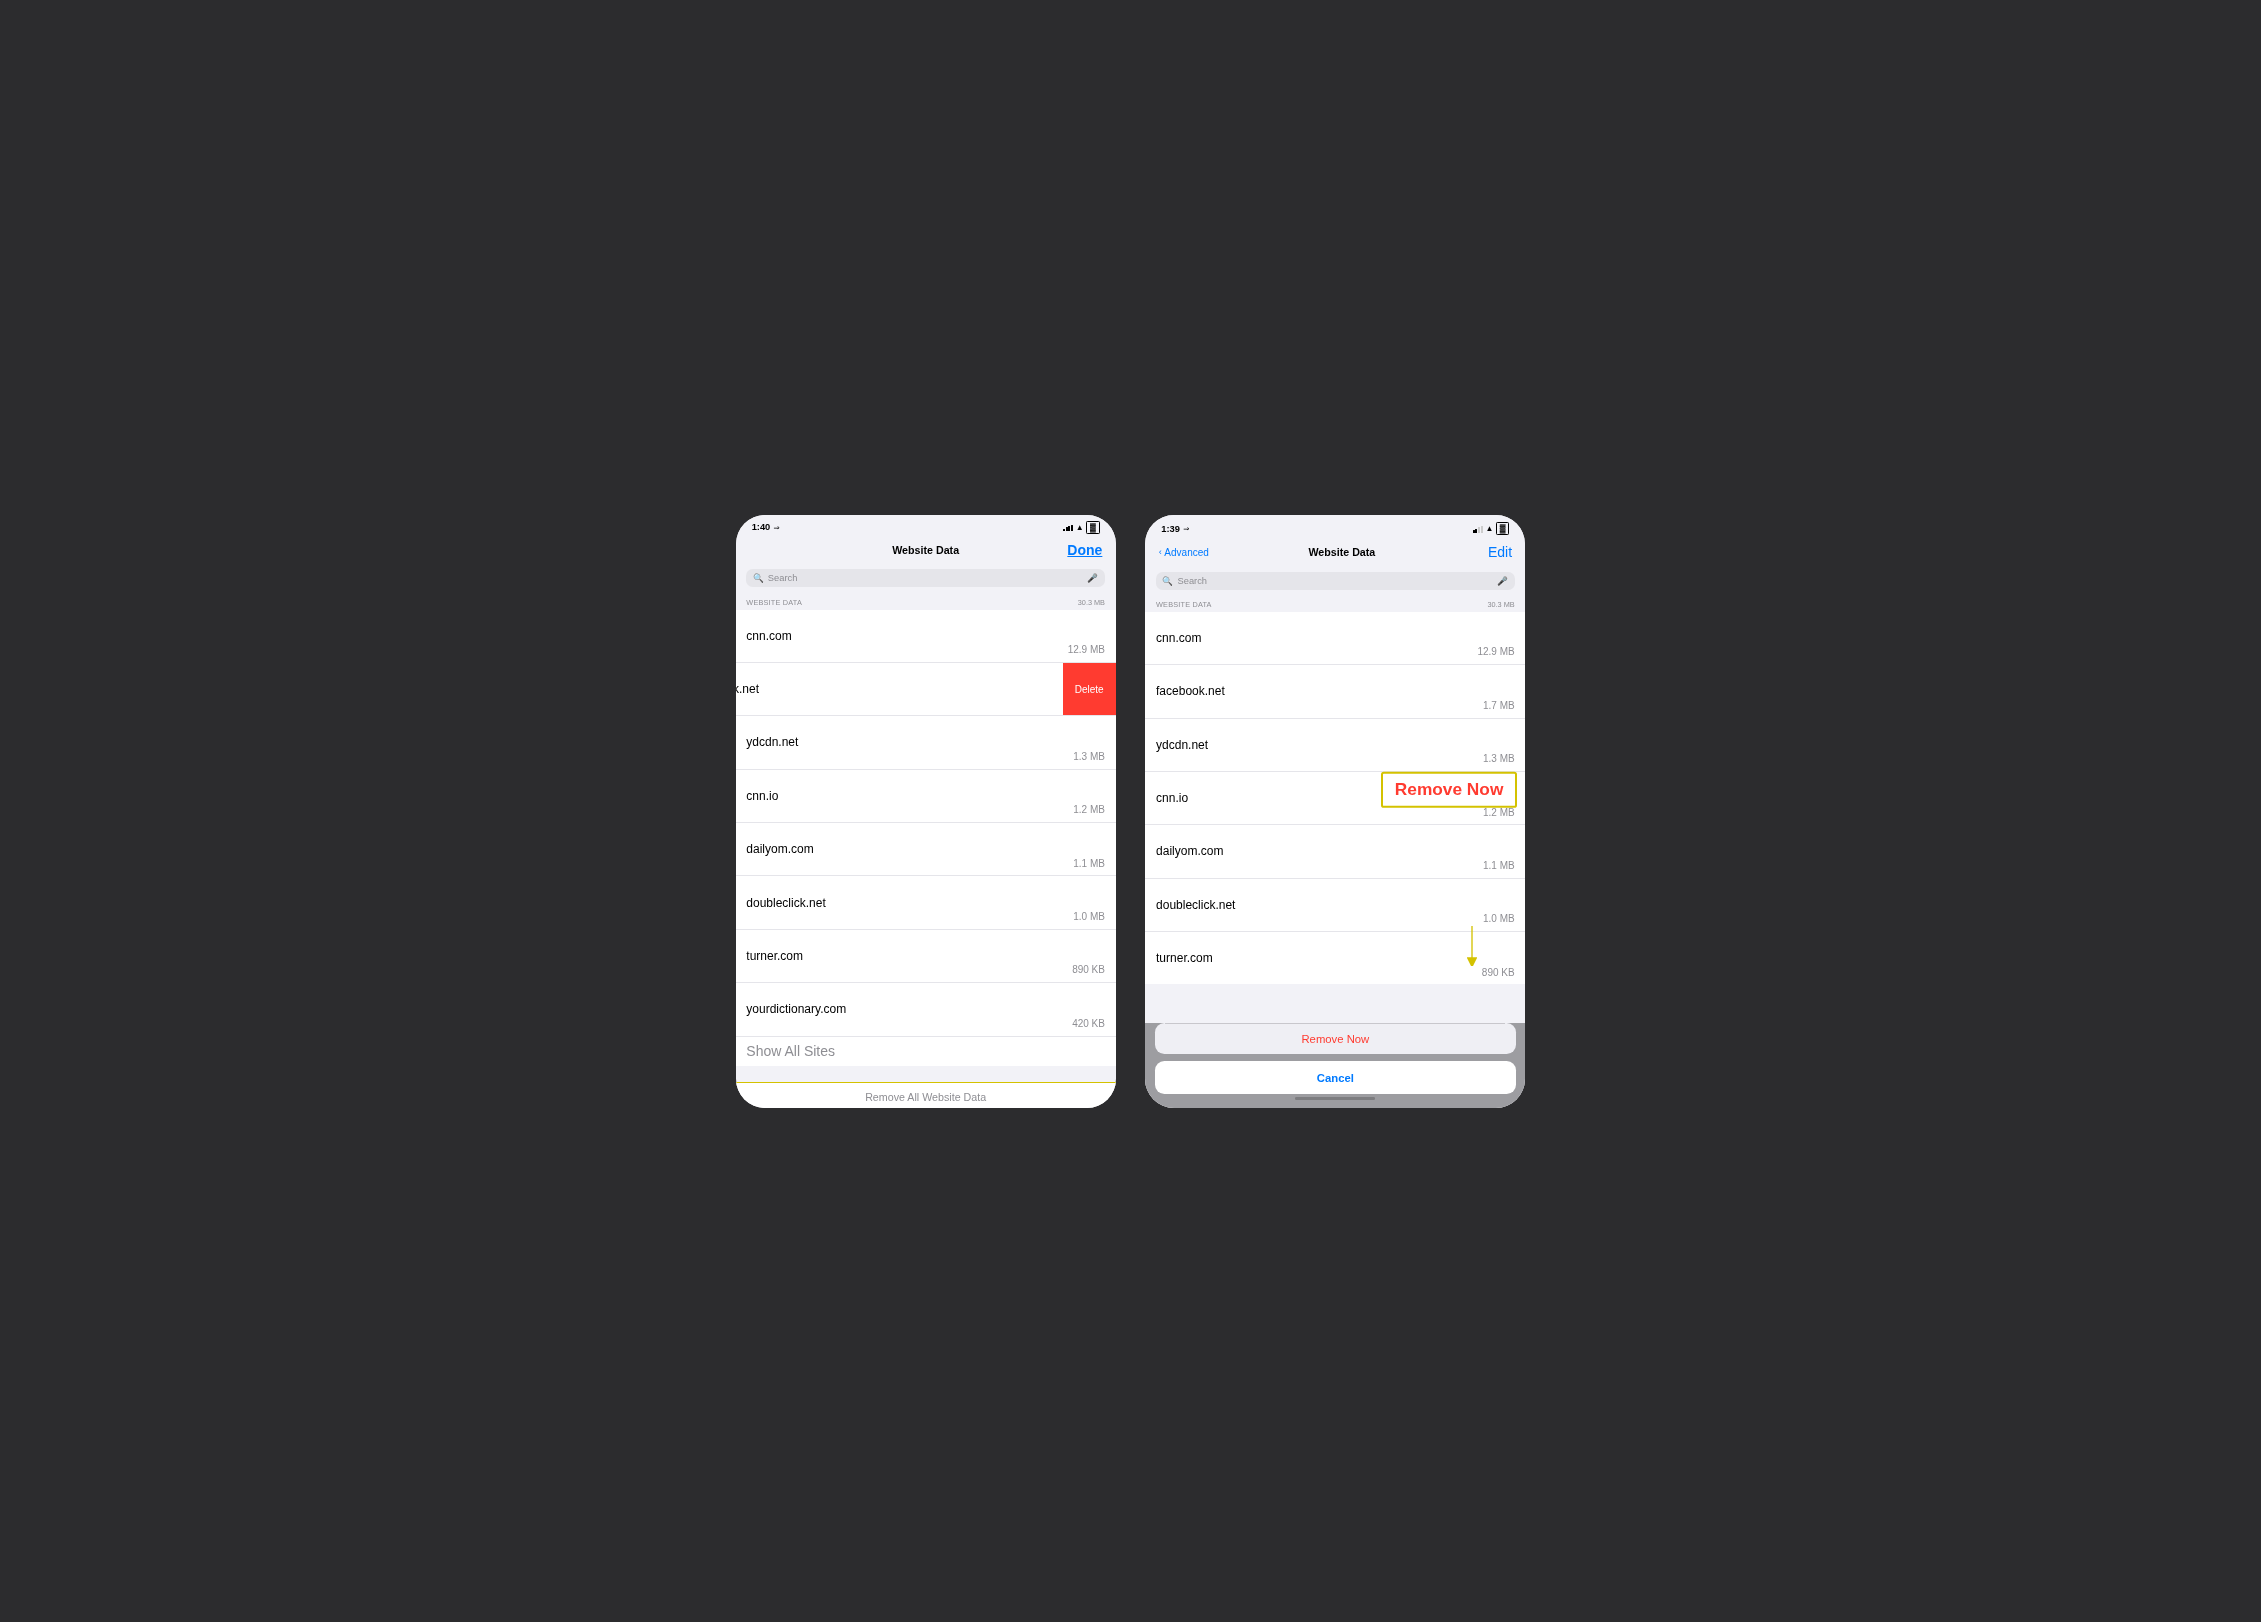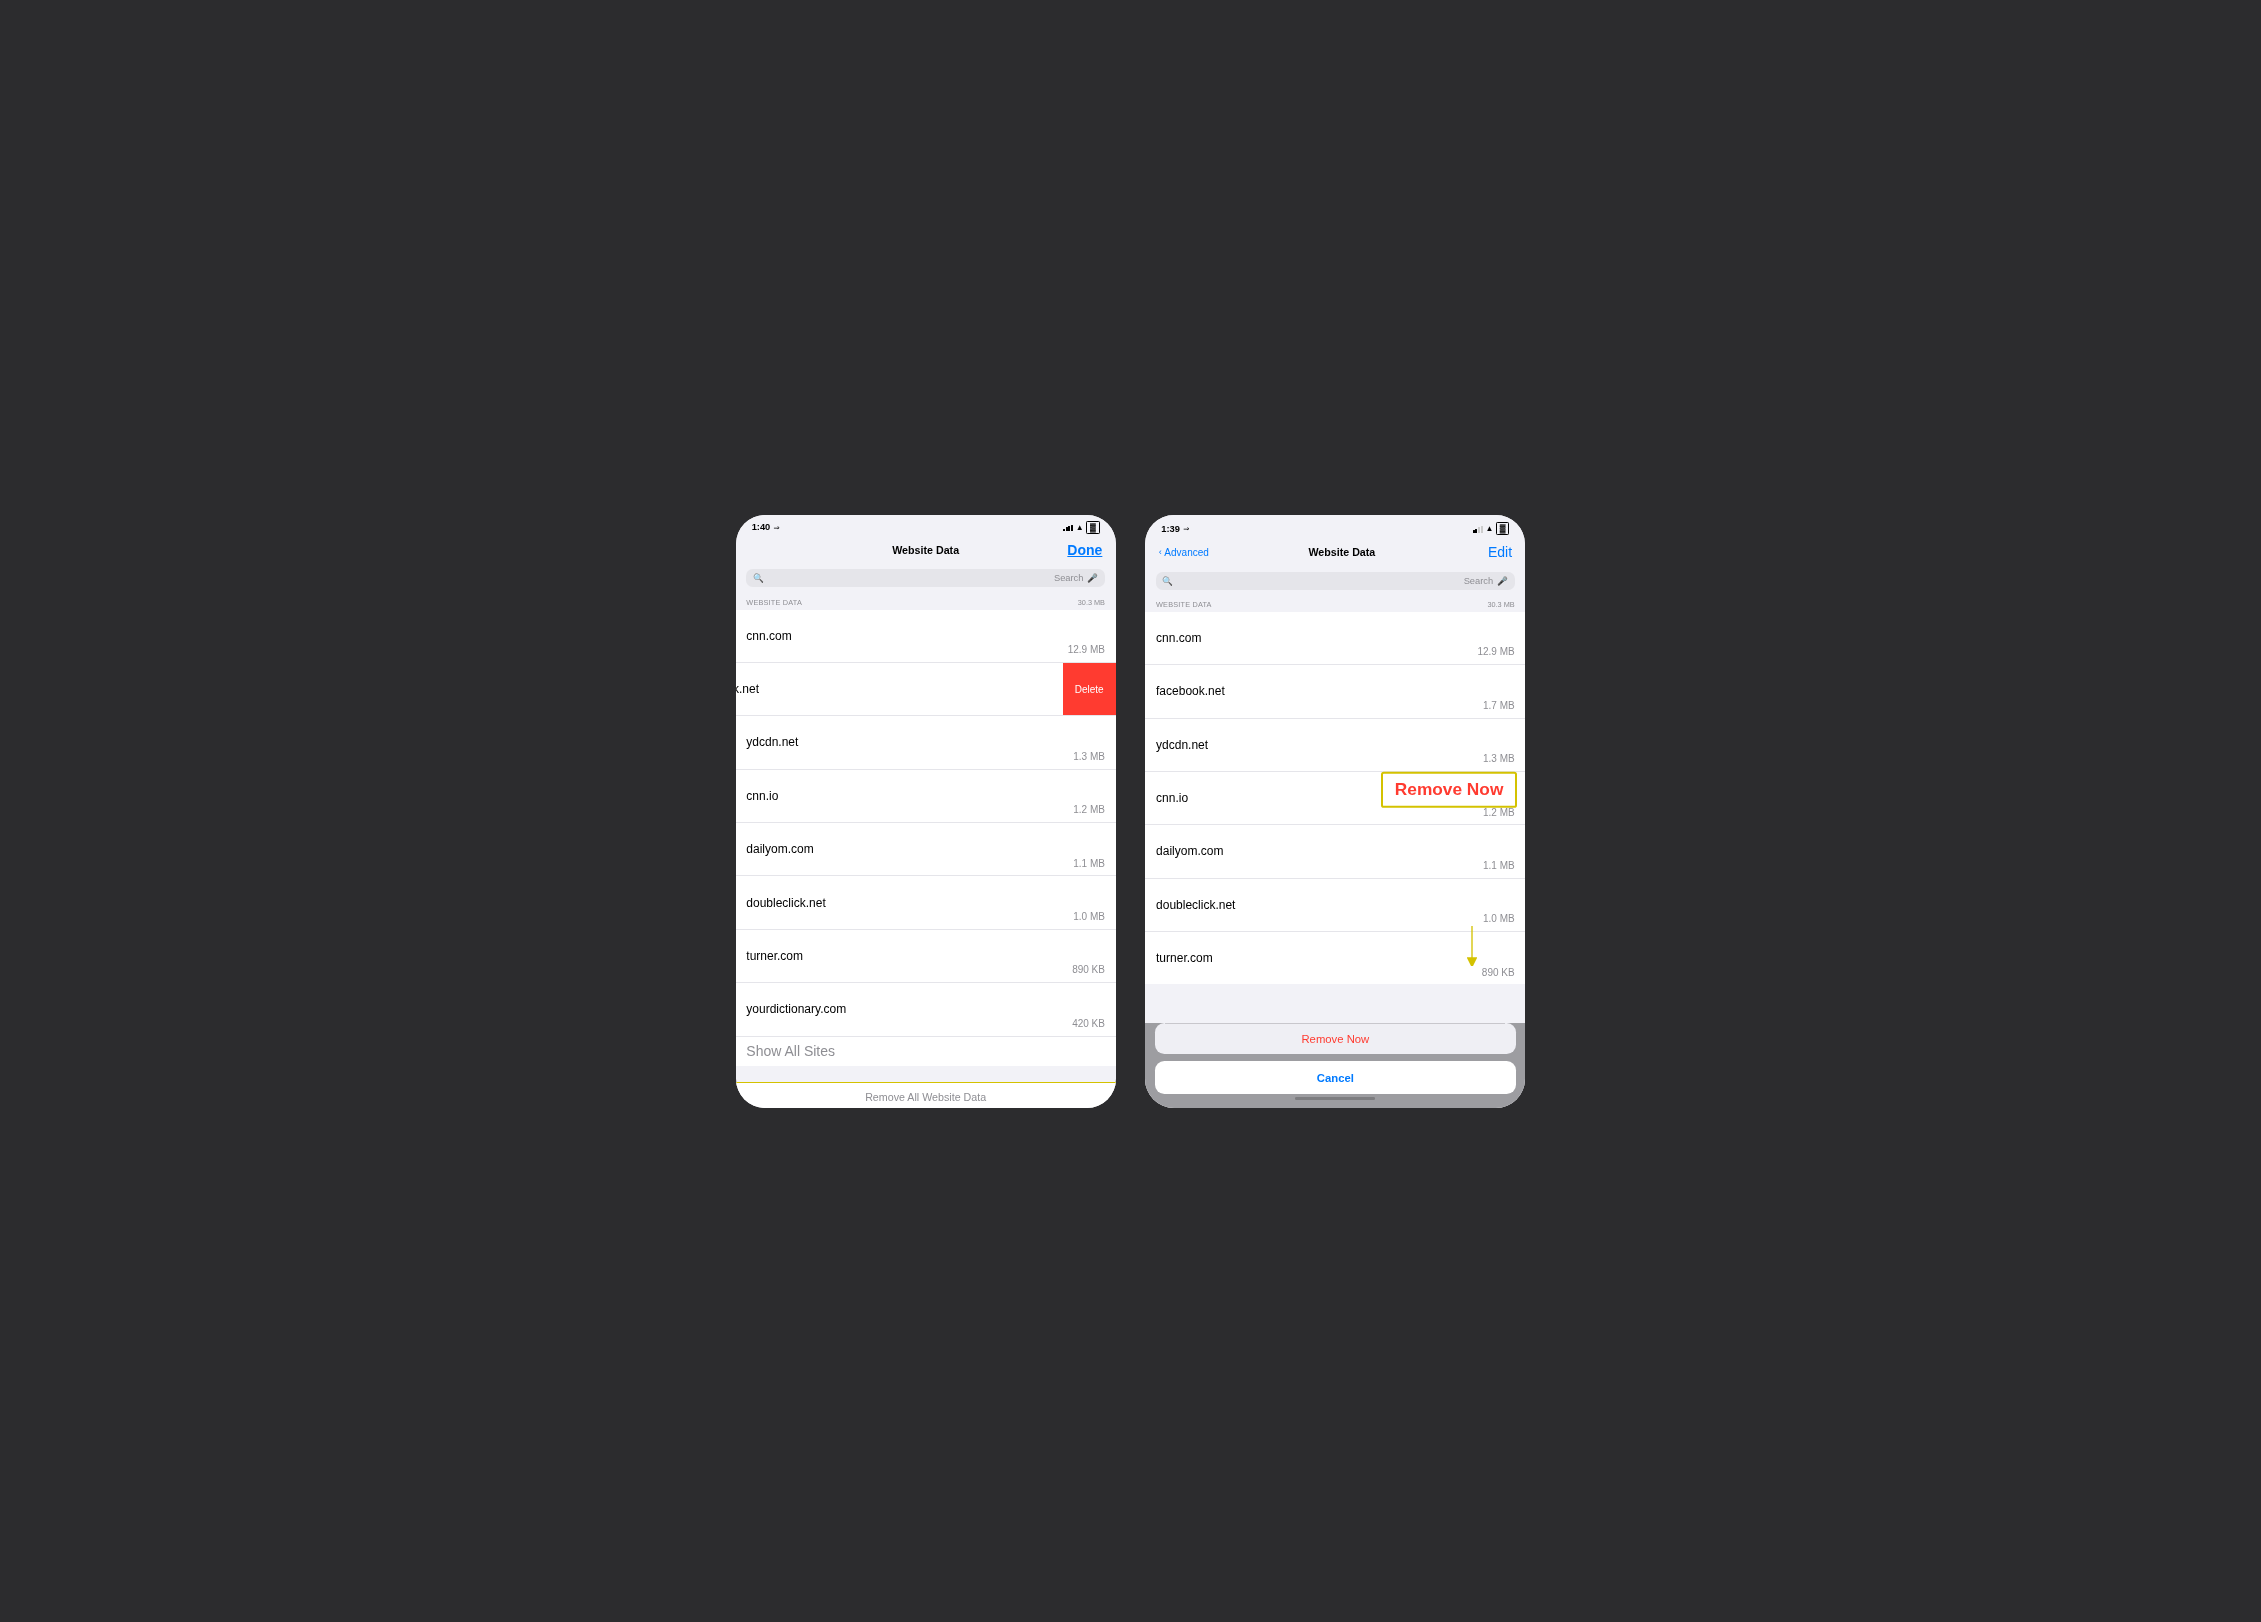--- a/index.html
+++ b/index.html
@@ -102,21 +102,20 @@
       gap: 4px;
     }
     .search-icon-svg {
       color: #8e8e93;
       font-size: 8.7px;
     }
     .search-text {
       flex: 1;
       font-size: 9.3px;
       color: #8e8e93;
-      text-align: right;
     }
     .mic-icon {
       font-size: 8.7px;
       color: #8e8e93;
     }
     .section-header {
       display: flex;
       justify-content: space-between;
       padding: 5.3px 10.7px 2.7px;
       background: #f2f2f7;

